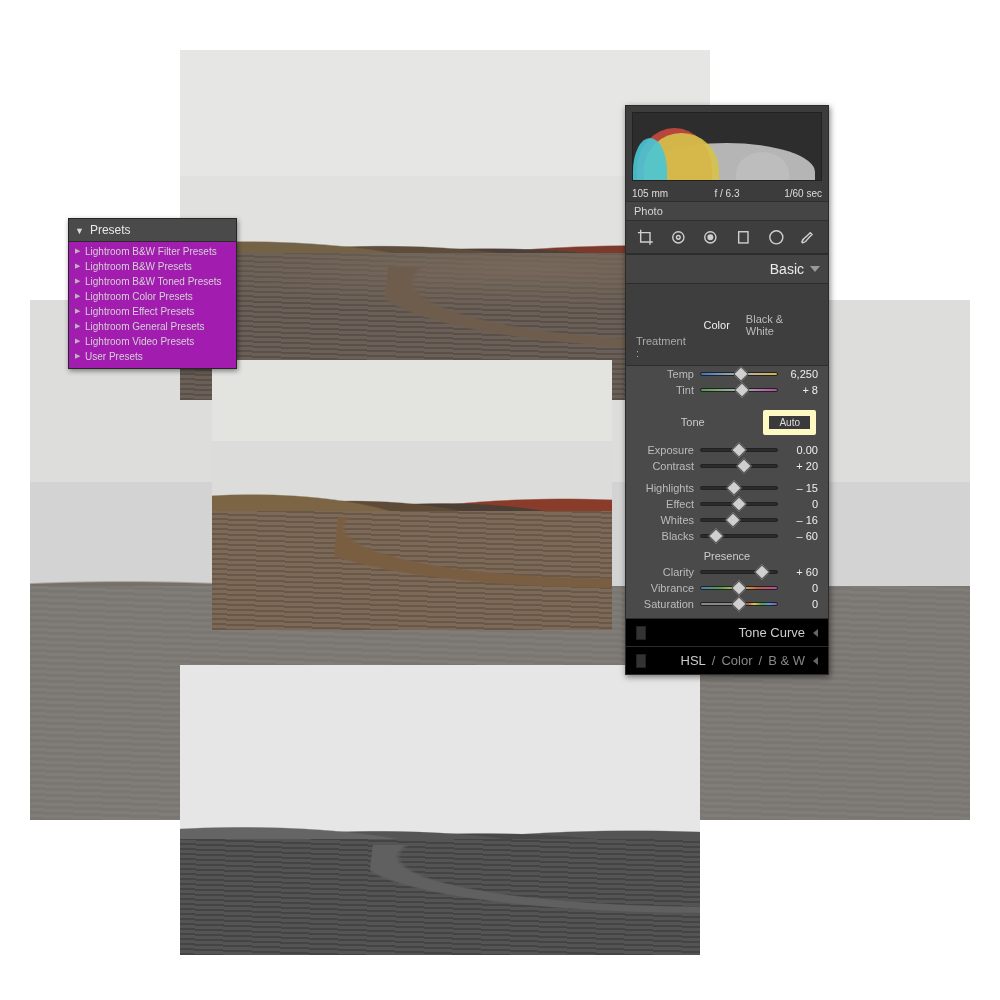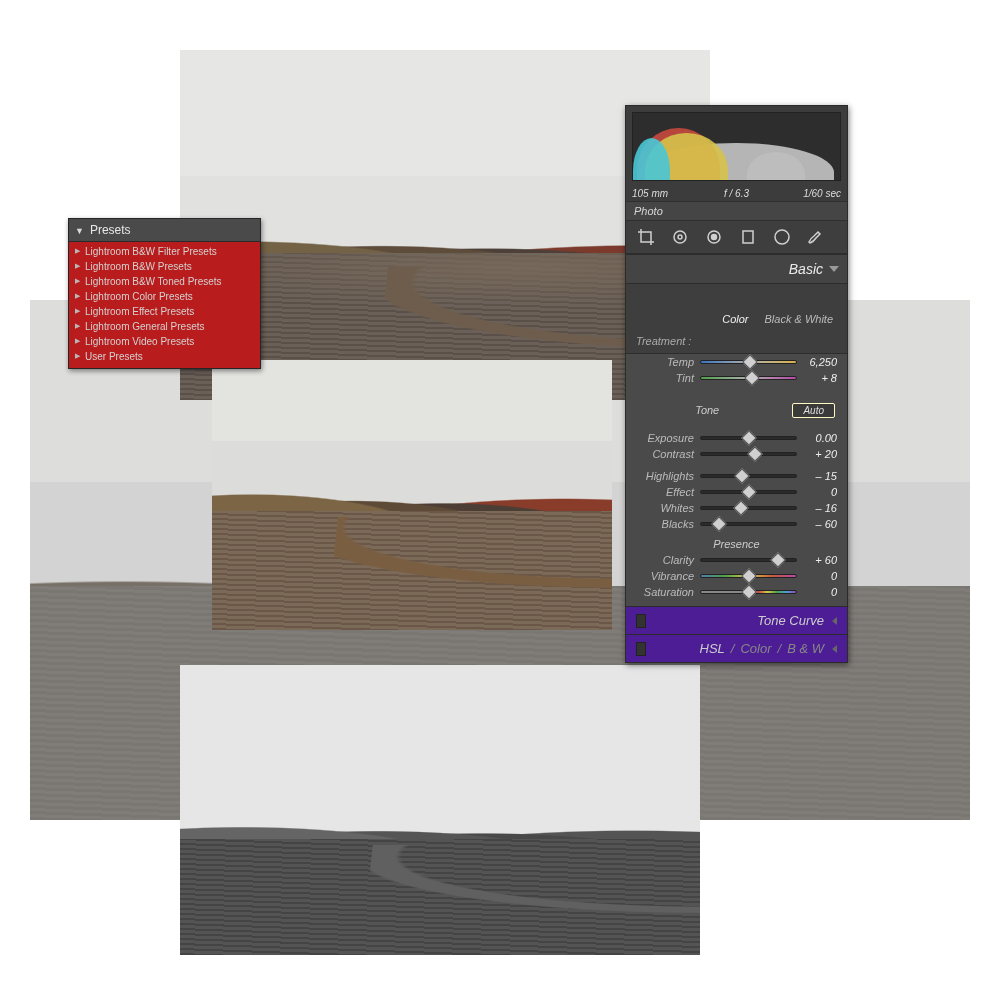--- a/index.html
+++ b/index.html
@@ -98,48 +98,47 @@
       repeating-linear-gradient( 2deg, #6a5747 0 2px, #7c6a58 2px 5px);
   }
   .mid-photo .road { left:30%; top:58%; width:72%; height:42%;
     background:
       radial-gradient(210% 100% at 100% 8%, transparent 46%, #7a5e42 47% 54%, transparent 55%);
     transform:skewX(-6deg);
   }
 
   
   .presets {
-    position:absolute; left:68px; top:218px; width:193px;
-    background:#b91c1c; border:1px solid #262626;
+    position:absolute; left:68px; top:218px; width:169px;
+    background:#a21caf; border:1px solid #262626;
     box-shadow:1px 2px 5px rgba(0,0,0,.45);
   }
   .presets-header {
     background:#4a4a4a; padding:4px 6px;
     color:#e8e8e8; font-size:12px;
     border-bottom:1px solid #2a2a2a;
   }
   .presets-header::before { content:"▼"; font-size:9px; margin-right:6px; color:#d9d9d9;}
   .presets ul { list-style:none; padding:2px 0 4px 0; }
   .presets li {
     padding:2px 6px 2px 16px; font-size:10px; color:#d2d2d2;
     position:relative; white-space:nowrap; overflow:hidden; text-overflow:ellipsis;
   }
   .presets li::before {
     content:"▶"; font-size:7px; color:#b8b8b8;
     position:absolute; left:6px; top:3px;
   }
 
   
   .panel {
-    position:absolute; left:625px; top:105px; width:223px;
+    position:absolute; left:625px; top:105px; width:204px;
     background:#4a4a4a;
     border:1px solid #2b2b2b;
     box-shadow:1px 2px 6px rgba(0,0,0,.5);
     color:#c7c7c7;
-    font-style:italic;
   }
   .panel .histogram {
     height:95px; padding:6px 6px 0 6px; position:relative;
     background:#3c3c3c;
   }
   .hist-tri {
     position:absolute; right:8px; top:6px; width:12px; height:12px;
     border:1px solid #777; background:#444;
   }
   .hist-tri::before{
@@ -227,30 +226,30 @@
   .bar.vib  { background:linear-gradient(90deg,#4a7fb4,#50a04a,#d7c94a,#c75a3e,#b44aa6);}
   .bar.sat  { background:linear-gradient(90deg,#888 0 50%,#c14a3e,#d7c94a,#50a04a,#4a9fd7,#8a4ab4);}
 
   .subhead {
     display:flex; align-items:center; justify-content:center;
     padding:6px 4px 2px 4px; font-size:11px; color:#ccc;
     gap:8px;
   }
   .subhead.tone { justify-content:flex-end; padding-right:12px;}
   .subhead .auto {
-    border:1px solid #fef9c3; padding:1px 10px; border-radius:2px;
+    border:6px solid #fef9c3; padding:1px 10px; border-radius:2px;
     background:#3a3a3a; color:#ddd; font-size:10px;
   }
   .subhead .ttl { margin:12px auto;}
 
   .sep { height:6px; }
 
   .footer-row {
     display:flex; align-items:center; padding:6px 10px;
-    border-top:1px solid #2c2c2c; background:#4c1d95; font-size:13px; color:#ccc;
+    border-top:1px solid #2c2c2c; background:#000000; font-size:13px; color:#ccc;
   }
   .footer-row .sw { width:10px; height:14px; background:#333; border:1px solid #222; margin-right:8px;}
   .footer-row .txt { margin-left:auto; display:flex; gap:6px; align-items:center;}
   .footer-row .tri { width:0; height:0; margin-left:8px;
     border-top:4px solid transparent; border-bottom:4px solid transparent; border-right:5px solid #666;}
   .footer-row .dim { color:#888;}
 </style>
 </head>
 <body>
 

